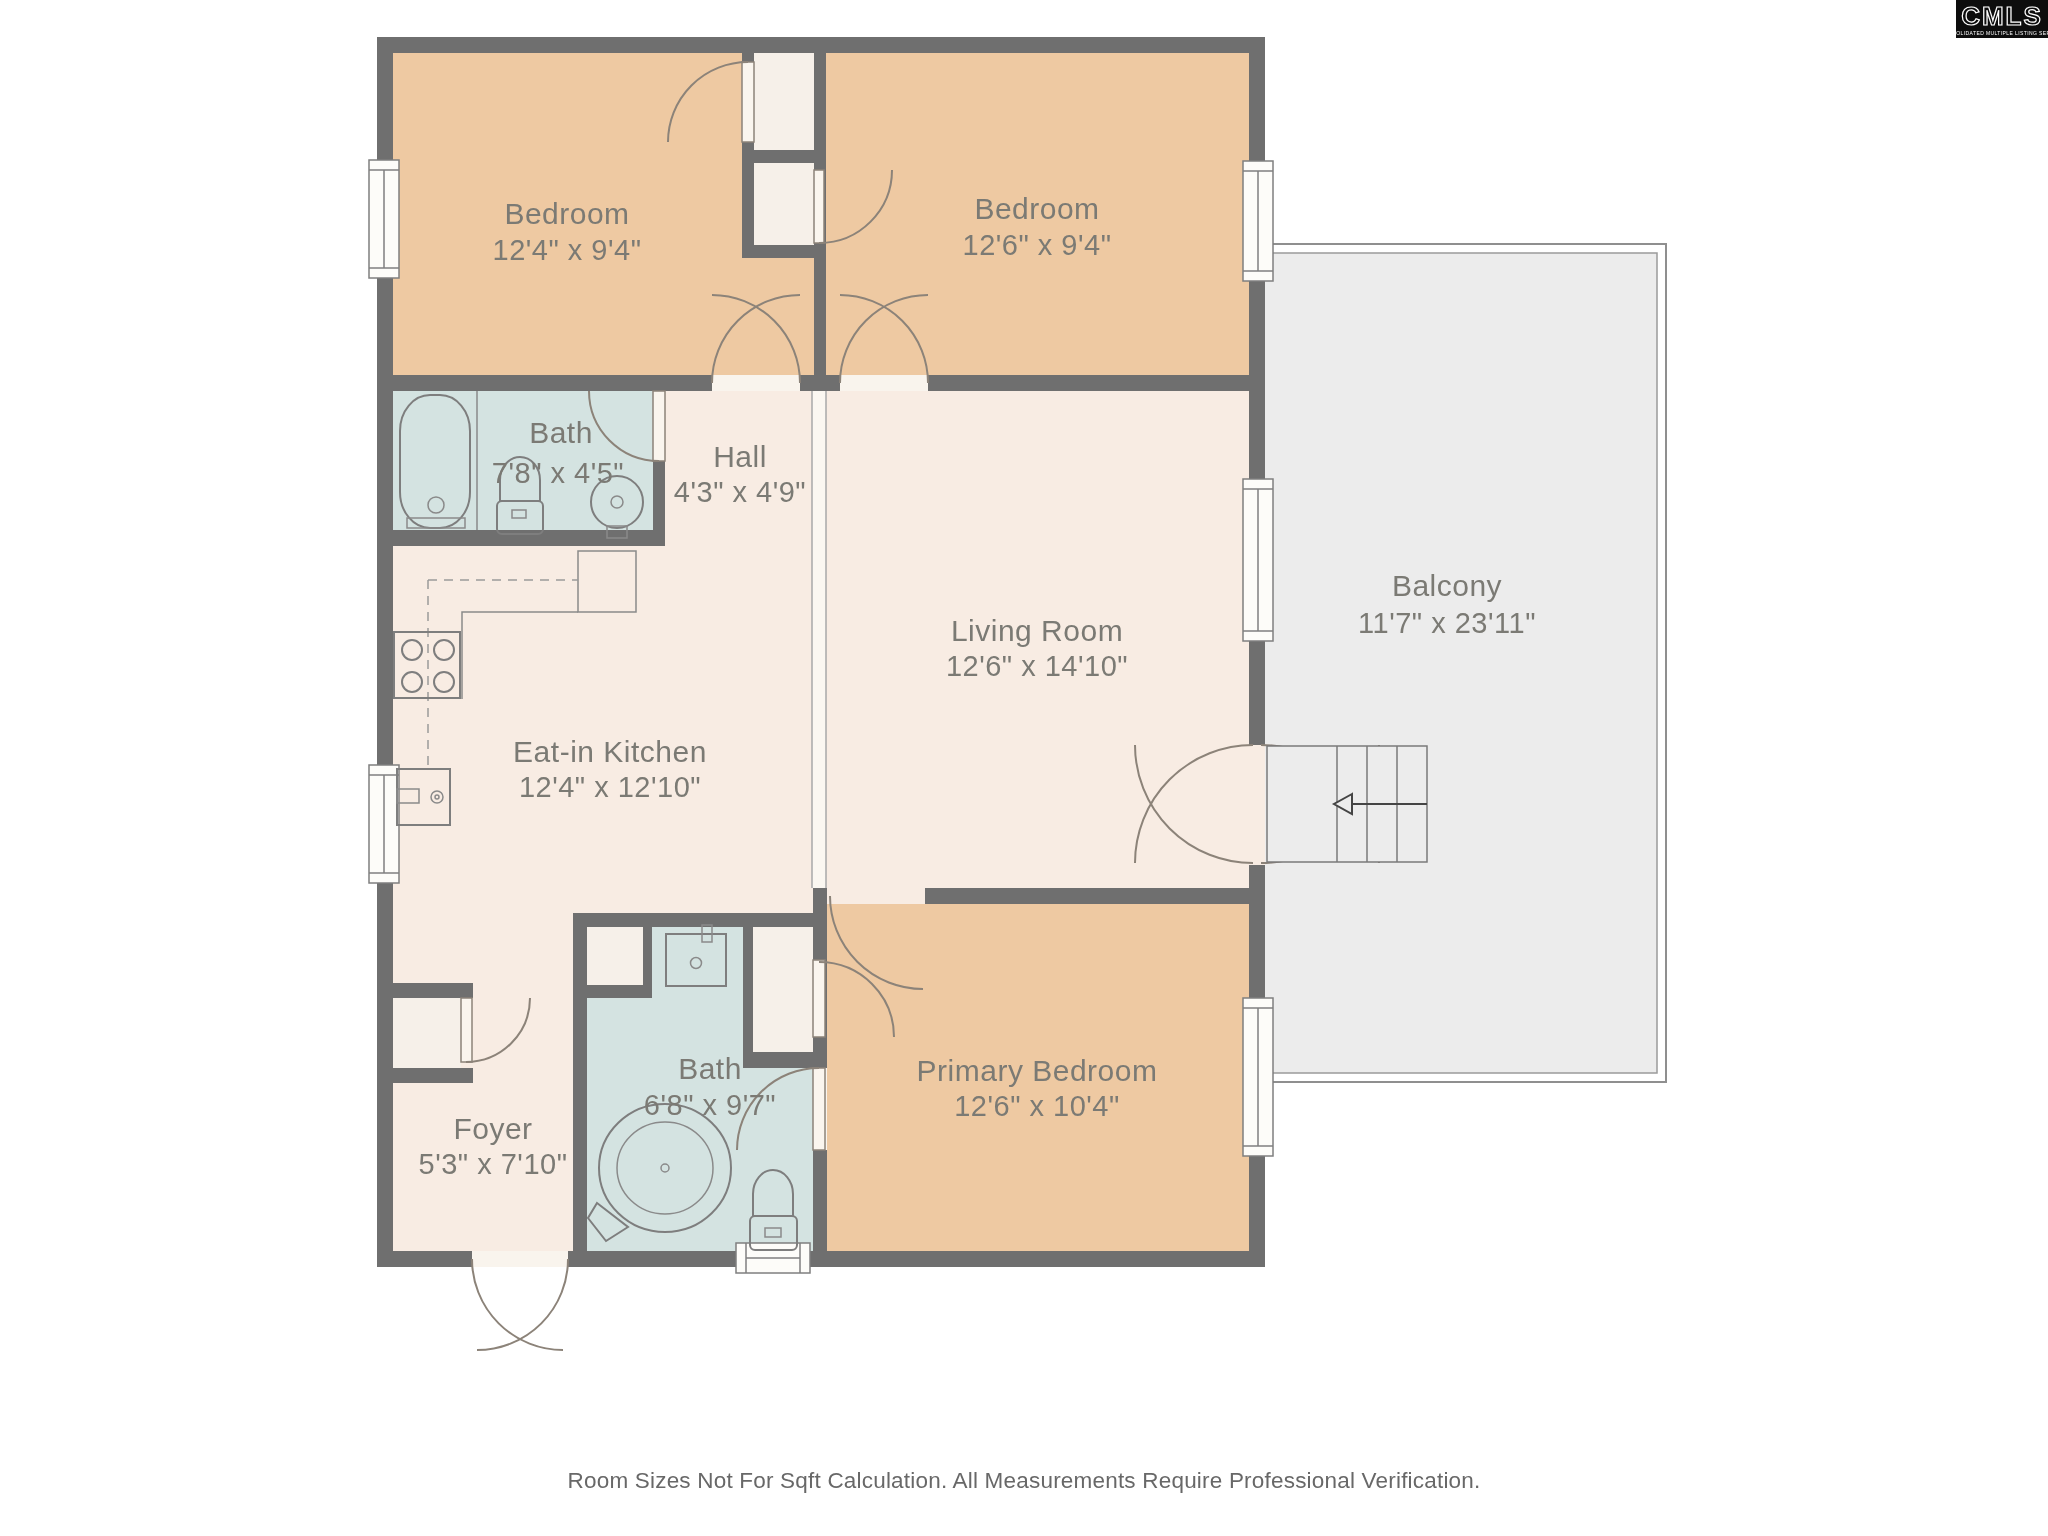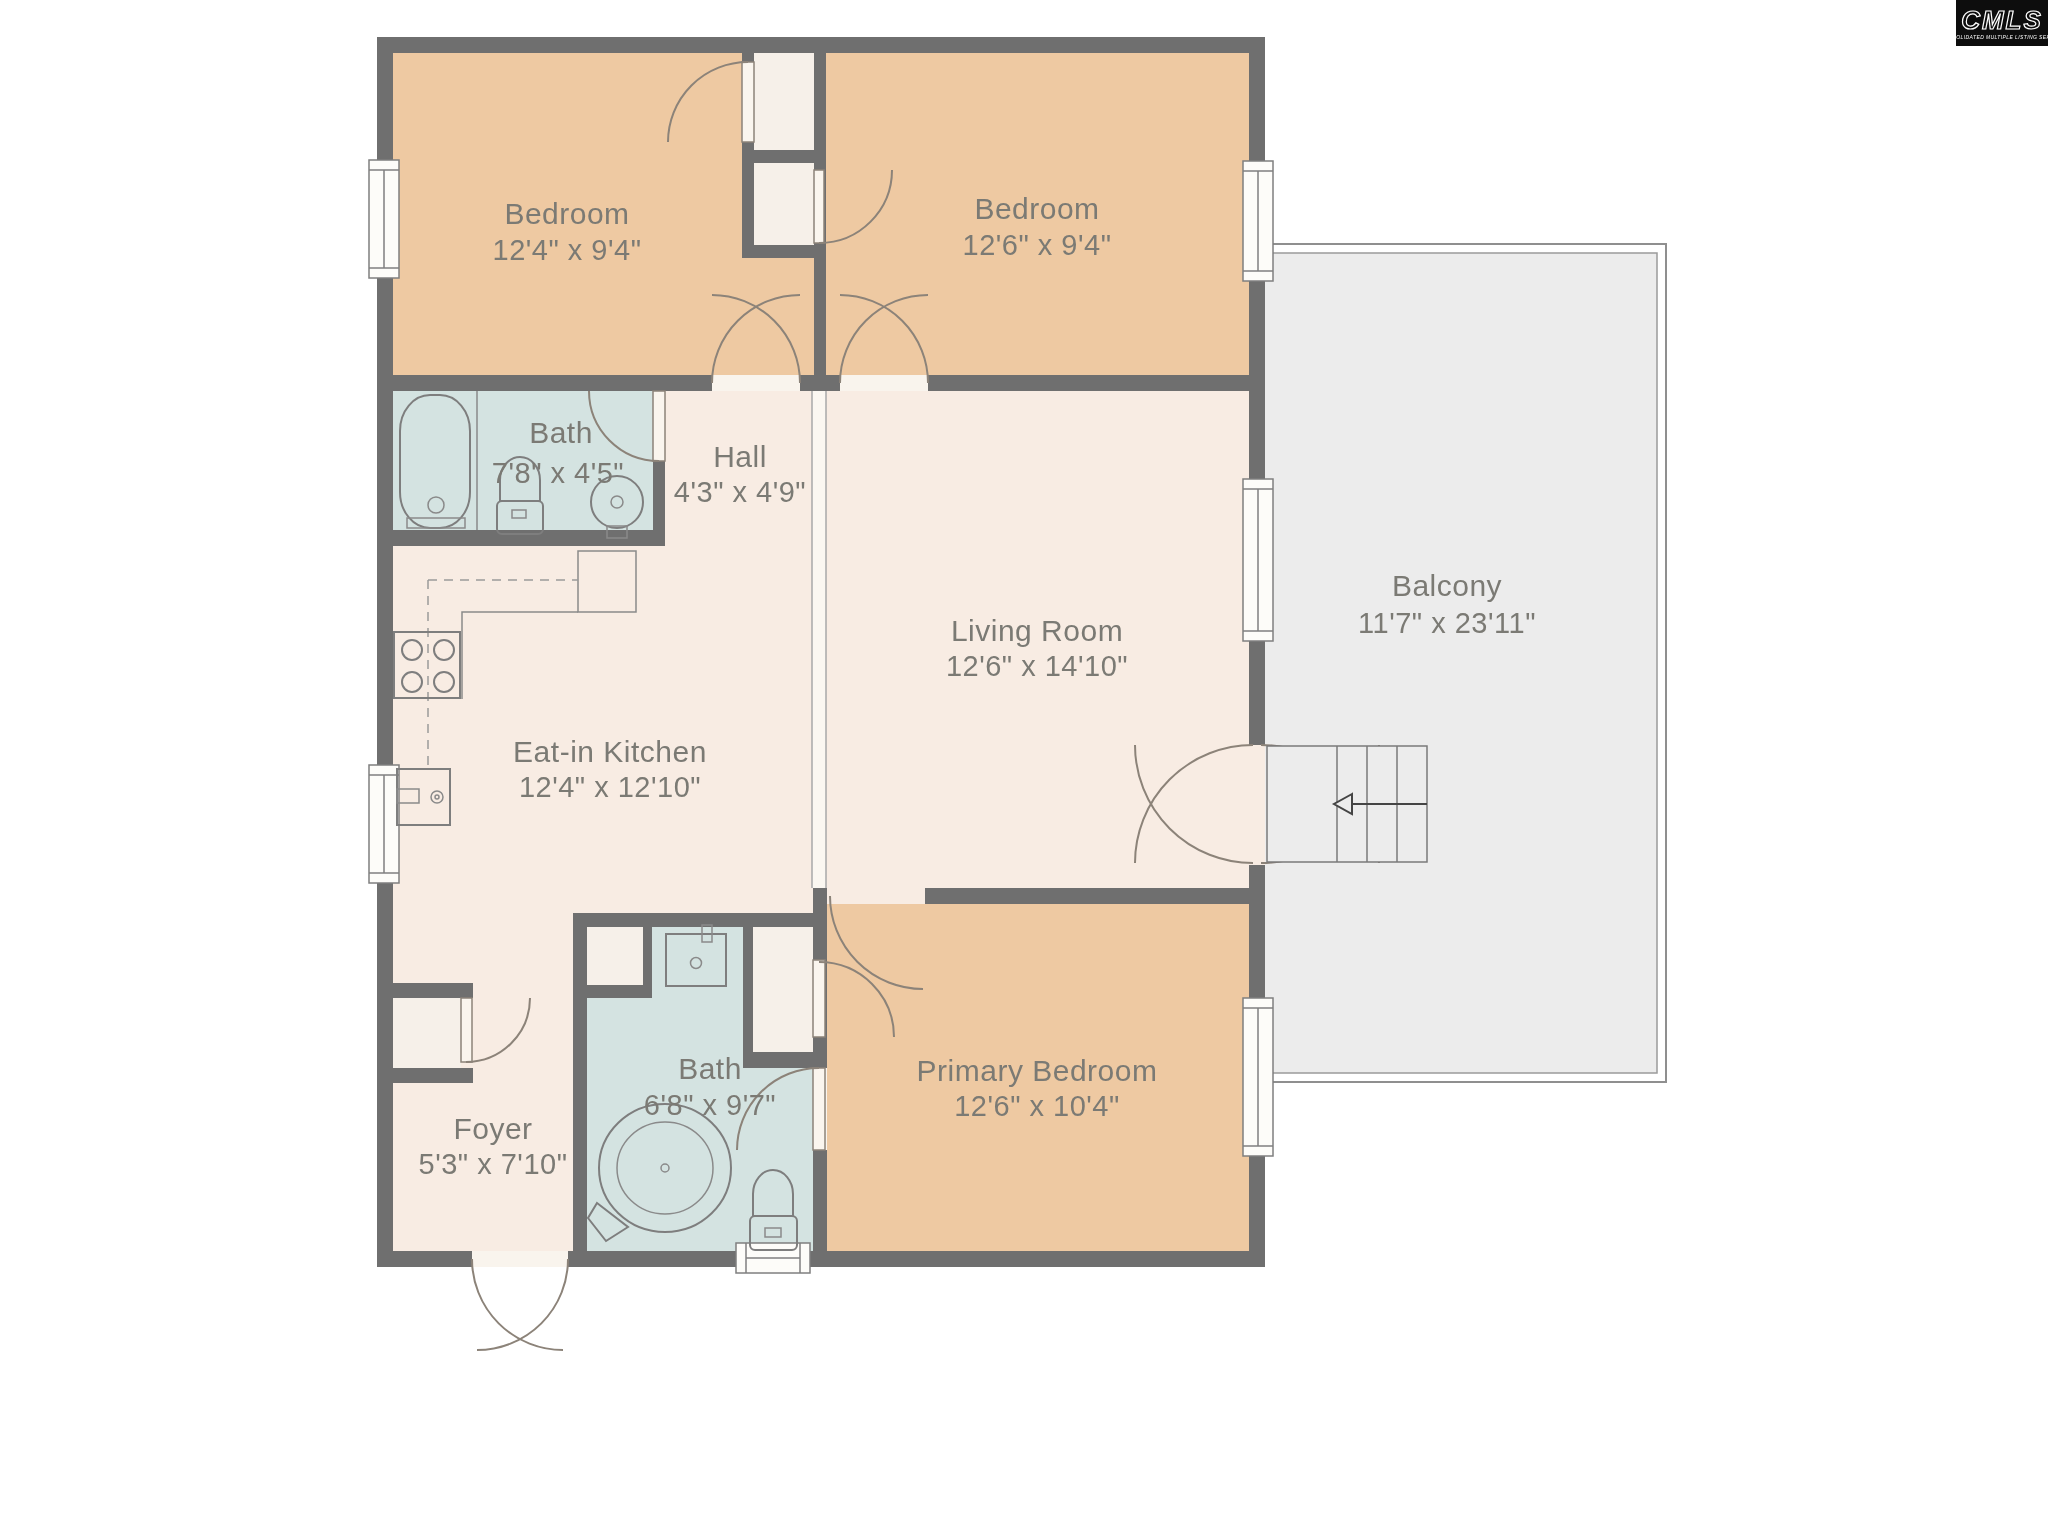--- a/index.html
+++ b/index.html
@@ -10,22 +10,22 @@
   .room-size{font-size:29px;fill:var(--text,#7b7a74);text-anchor:middle;letter-spacing:.5px;}
   .wall{fill:var(--wall,#6f6f6f);}
   .fix{fill:none;stroke:#7e7e7e;stroke-width:2;}
   .fixthin{fill:none;stroke:#8a8a8a;stroke-width:1.5;}
   .arc{fill:none;stroke:#8c8379;stroke-width:2;}
   .leaf{fill:#faf5ee;stroke:#8c8379;stroke-width:1.5;}
   .win{fill:#fdfcf9;stroke:#7f7f7f;stroke-width:1.5;}
   .winline{stroke:#7f7f7f;stroke-width:1.5;}
   .footer{position:absolute;top:1468px;left:0;width:100%;text-align:center;
           font-size:22.5px;color:#686868;letter-spacing:.2px;}
-  .logo{position:absolute;top:0;left:1956px;width:92px;height:46px;background:#0d0d0d;
-        display:flex;flex-direction:column;align-items:center;justify-content:center;font-style:italic;}
+  .logo{position:absolute;top:0;left:1956px;width:92px;height:38px;background:#0d0d0d;
+        display:flex;flex-direction:column;align-items:center;justify-content:center;}
   .logo-title{font-size:26px;font-weight:bold;line-height:1;letter-spacing:2px;
               color:transparent;-webkit-text-stroke:1.2px #ffffff;}
   .logo-sub{font-size:5px;color:#ffffff;letter-spacing:.4px;margin-top:1px;white-space:nowrap;}
 </style>
 </head>
 <body>
 
 <div class="canvas">
 
 <svg class="plan-svg" width="2048" height="1536" viewBox="0 0 2048 1536">
@@ -265,14 +265,15 @@
     <text class="room-name" x="493" y="1139">Foyer</text>
     <text class="room-size" x="493" y="1174">5'3" x 7'10"</text>
   </g>
 </svg>
 
   <div class="logo">
     <div class="logo-title">CMLS</div>
     <div class="logo-sub">CONSOLIDATED MULTIPLE LISTING SERVICE</div>
   </div>
 
+  <div class="footer">Room Sizes Not For Sqft Calculation. All Measurements Require Professional Verification.</div>
 
 </div>
 
 </body></html>

